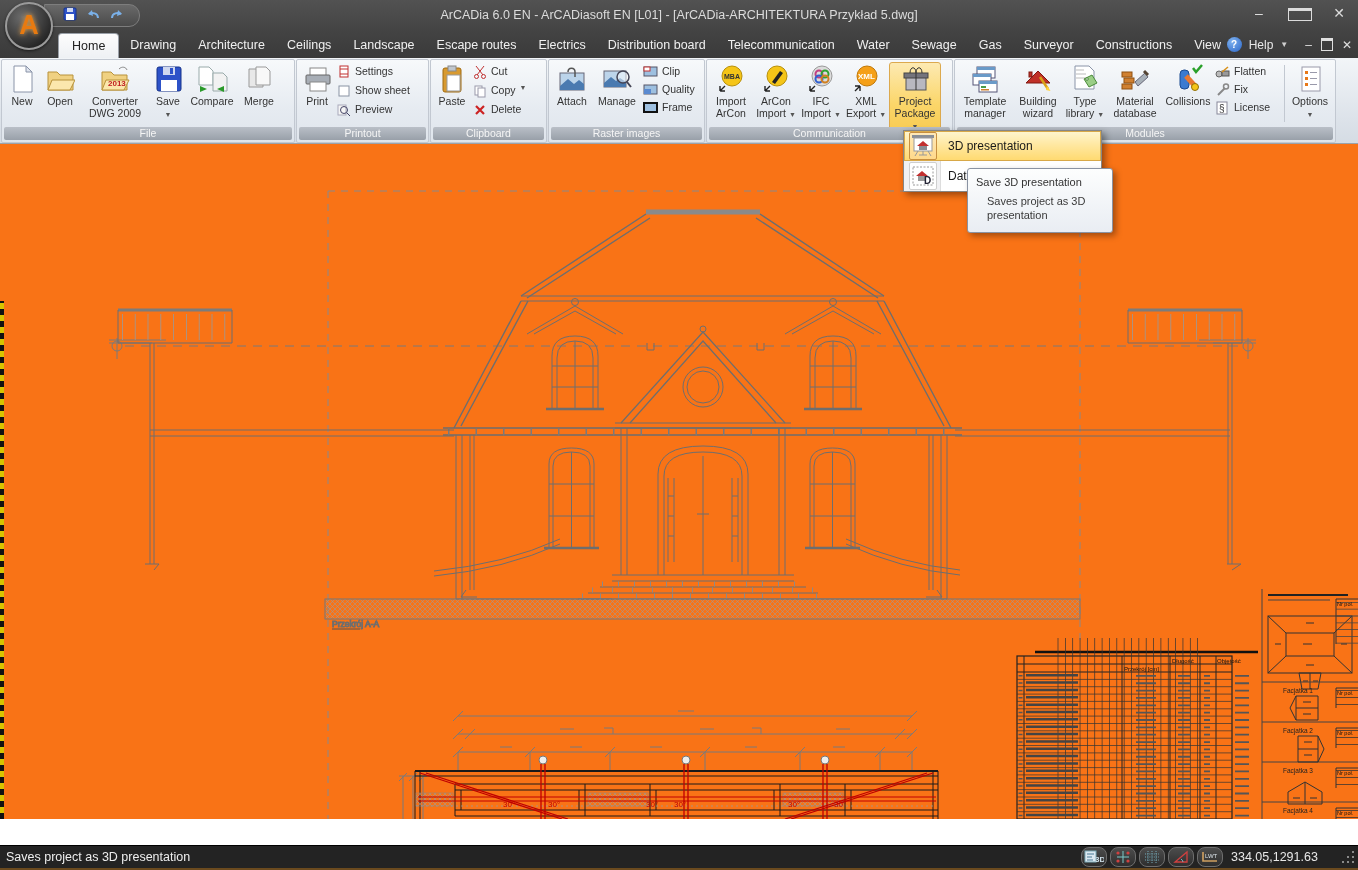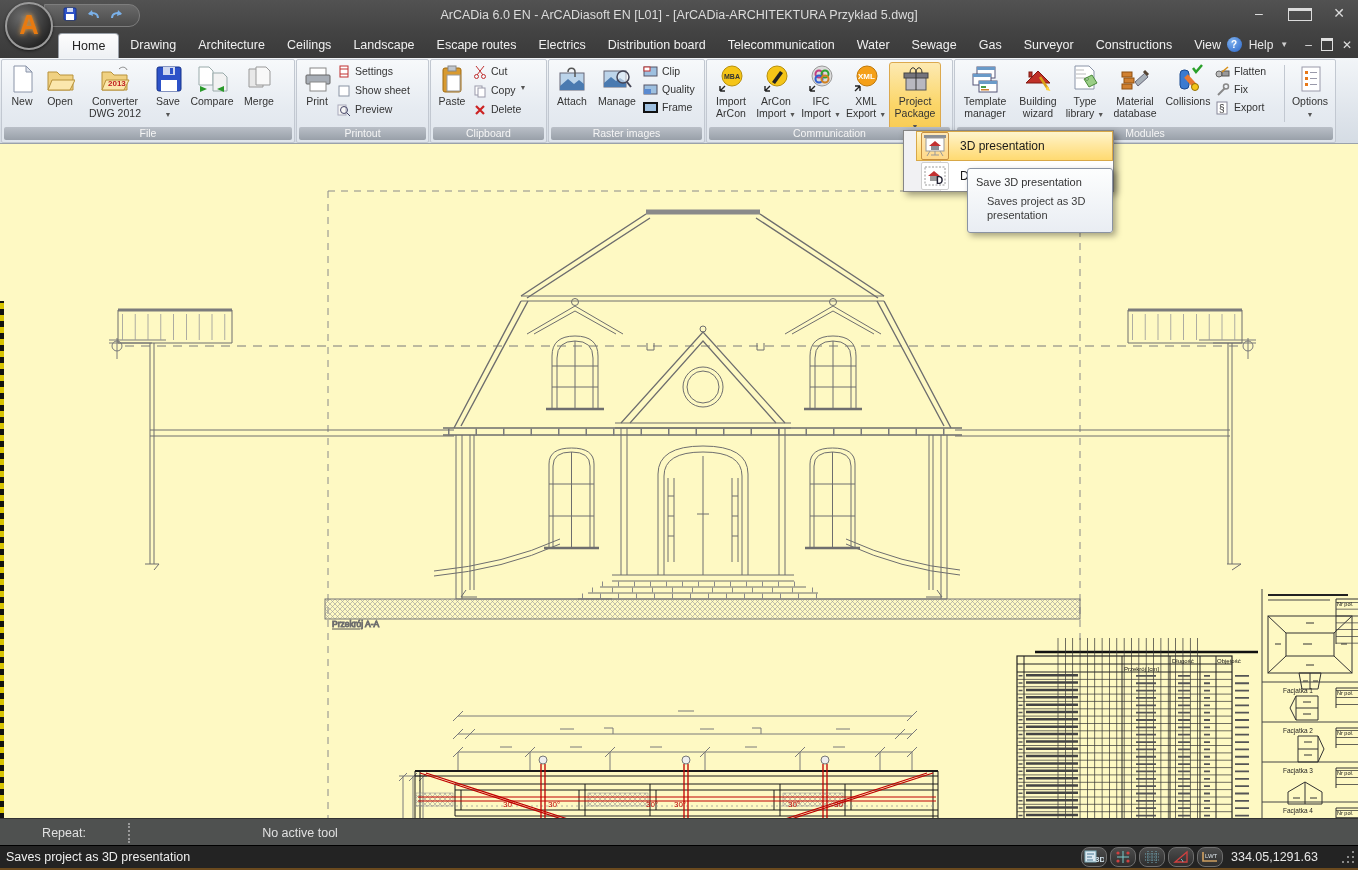--- a/index.html
+++ b/index.html
@@ -39,26 +39,26 @@
     background:linear-gradient(180deg,#b9bfc7,#99a0a9);color:#f5f5f5;font-size:10.5px;text-align:center;line-height:13px;}
   .bb{display:flex;flex-direction:column;align-items:center;padding:1px 2px;cursor:default;border-radius:3px;}
   .bb .bi{height:32px;display:flex;align-items:center;justify-content:center;}
   .bl{width:46px;text-align:center;font-size:10.5px;color:#333;line-height:1.12;margin-top:1px;}
   .arr{font-size:7px;color:#555;}
   .bb.hl{background:linear-gradient(180deg,#fdeab2,#fbd66a 60%,#f8cb52);border:1px solid #dca94e;padding:0 1px;}
   .scol{display:flex;flex-direction:column;justify-content:flex-start;gap:3px;padding:3px 2px;}
   .sb{display:flex;align-items:flex-start;gap:4px;font-size:10.5px;color:#333;cursor:default;white-space:nowrap;}
   .vsep{width:1px;background:#c2c8d1;margin:3px 2px;align-self:stretch;}
   
-  .canvas{position:absolute;top:143px;left:0;width:1358px;height:675px;background:#fef9c3;border-top:1px solid #9aa2ab;}
+  .canvas{position:absolute;top:143px;left:0;width:1358px;height:675px;background:#f97316;border-top:1px solid #9aa2ab;}
   .stripe{position:absolute;left:0;top:157px;width:4px;height:518px;
     background:repeating-linear-gradient(0deg,#111 0 6px,#d8c400 6px 12px);}
   
   .menu{position:absolute;top:130px;left:903px;width:197px;background:#fff;border:1px solid #868686;
-    box-shadow:3px 3px 7px rgba(0,0,0,.4);z-index:40;padding-left:12px;}
+    box-shadow:3px 3px 7px rgba(0,0,0,.4);z-index:40;}
   .menu-gutter{position:absolute;left:0;top:0;bottom:0;width:36px;background:#f1f1f3;border-right:1px solid #ddd;}
   .mi{position:relative;display:flex;align-items:center;height:30px;cursor:default;}
   .mi .mic{width:26px;height:26px;margin:0 5px;display:flex;align-items:center;justify-content:center;background:#fff;border:1px solid #cfcfcf;border-radius:2px;}
   .mi.sel{background:linear-gradient(180deg,#fff6d1,#ffe8a2 45%,#ffd96e);outline:1px solid #d8a848;outline-offset:-1px;}
   .mi.sel .mic{border:1px solid #c89040;background:linear-gradient(180deg,#ffe9b8,#ffd98a);}
   .mi .mlabel{font-size:12px;color:#1a1a1a;margin-left:6px;}
   
   .supertip{position:absolute;top:168px;left:967px;width:128px;z-index:50;
     background:linear-gradient(180deg,#fdfefe,#e9edf3);border:1px solid #8a93a3;border-radius:3px;
     box-shadow:3px 3px 6px rgba(0,0,0,.35);padding:7px 8px 9px 8px;}
@@ -162,21 +162,21 @@
       </div>
       <div class="bb">
         <span class="bi">
             <svg width="32" height="30">
               <path d="M3 8h9l3 3h13v15H3z" fill="#f0d182" stroke="#b8923a"></path>
               <path d="M3 26l4-10h23l-5 10z" fill="#fbe7ad" stroke="#b8923a"></path>
               <path d="M20 5c3-3 7-2 8 1" stroke="#888" fill="none"></path>
               <text x="9" y="22" font-size="8" font-weight="bold" fill="#c02020">2013</text>
             </svg>
           </span>
-        <span class="bl" style="width:66px"><span>Converter DWG 2012</span></span>
+        <span class="bl" style="width:66px"><span>Converter DWG 2009</span></span>
       </div>
       <div class="bb">
         <span class="bi">
             <svg width="30" height="30">
               <rect x="4" y="3" width="24" height="24" rx="2" fill="#2d52c8" stroke="#16328a"></rect>
               <rect x="10" y="3" width="12" height="8" fill="#cfd8ef"></rect>
               <rect x="17" y="4" width="3" height="6" fill="#2d52c8"></rect>
               <rect x="8" y="16" width="16" height="11" fill="#fff"></rect>
             </svg>
           </span>
@@ -459,21 +459,21 @@
                 <path d="M3 12l7-7" stroke="#888" stroke-width="2"></path>
                 <circle cx="11" cy="3.5" r="2.5" fill="none" stroke="#888" stroke-width="1.5"></circle>
               </svg></span>
           <span>Fix</span>
         </div>
         <div class="sb">
           <span><svg width="15" height="14">
                 <rect x="2" y="1" width="10" height="12" fill="#fff" stroke="#889"></rect>
                 <text x="4" y="11" font-size="10" fill="#333">§</text>
               </svg></span>
-          <span>Export</span>
+          <span>License</span>
         </div>
       </div>
       <div class="vsep"></div>
       <div class="bb">
         <span class="bi">
             <svg width="30" height="30">
               <rect x="7" y="3" width="18" height="24" fill="#fff" stroke="#99a"></rect>
               <rect x="10" y="7" width="3" height="3" fill="#e87818"></rect>
               <rect x="10" y="13" width="3" height="3" fill="#e87818"></rect>
               <rect x="10" y="19" width="3" height="3" fill="#e87818"></rect>
@@ -712,25 +712,20 @@
       </span>
       <span class="mlabel">Data</span>
     </div>
   </div>
 
   <div class="supertip">
     <div class="t">Save 3D presentation</div>
     <div class="b">Saves project as 3D presentation</div>
   </div>
 
-  <div class="repeatbar">
-    <div class="rcell">Repeat:</div>
-    <div class="rdiv"></div>
-    <div class="mcell">No active tool</div>
-  </div>
 
   <div class="statusbar">
     <div class="msg">Saves project as 3D presentation</div>
     <div class="sbtns">
       <div class="sbtn">
         <svg width="20" height="14">
             <rect x="1" y="1" width="11" height="11" fill="#dce8f0" stroke="#7aaab8"></rect>
             <path d="M3 4h7M3 7h5M3 10h6" stroke="#4a7a96"></path>
             <text x="11" y="12" font-size="8" font-weight="bold" fill="#cfe0ea">3D</text>
           </svg>

